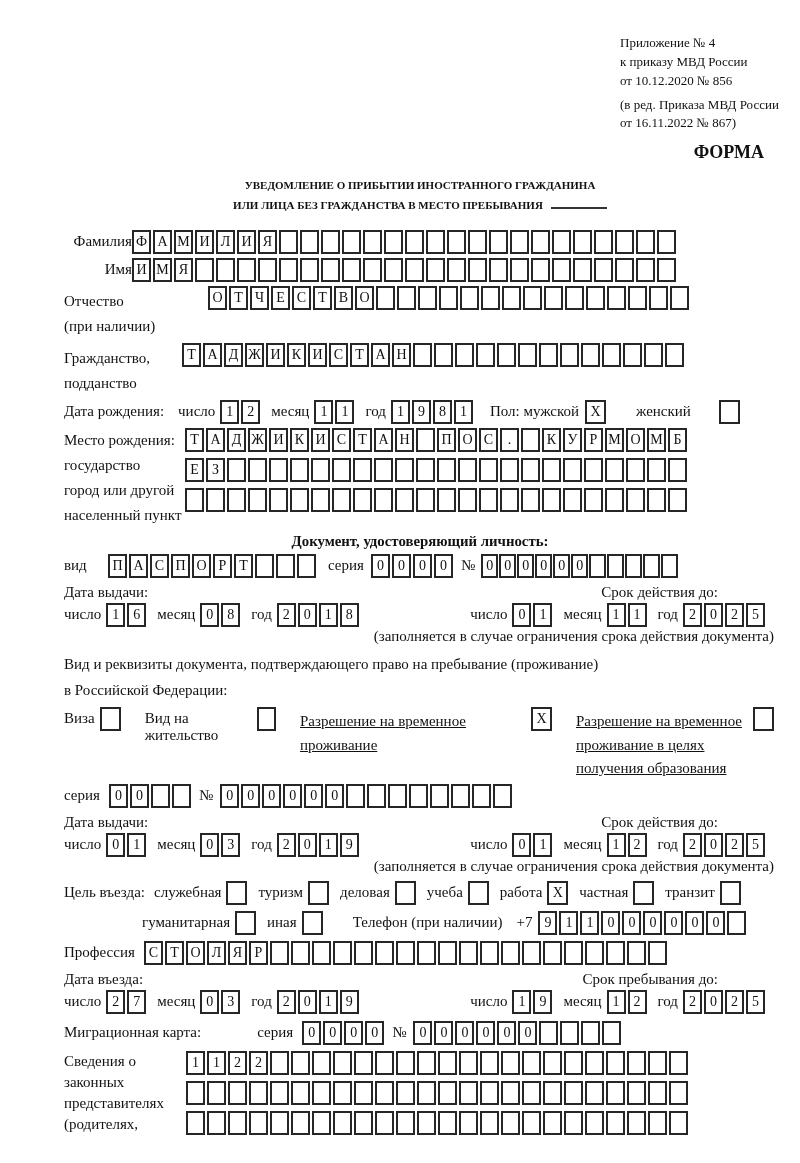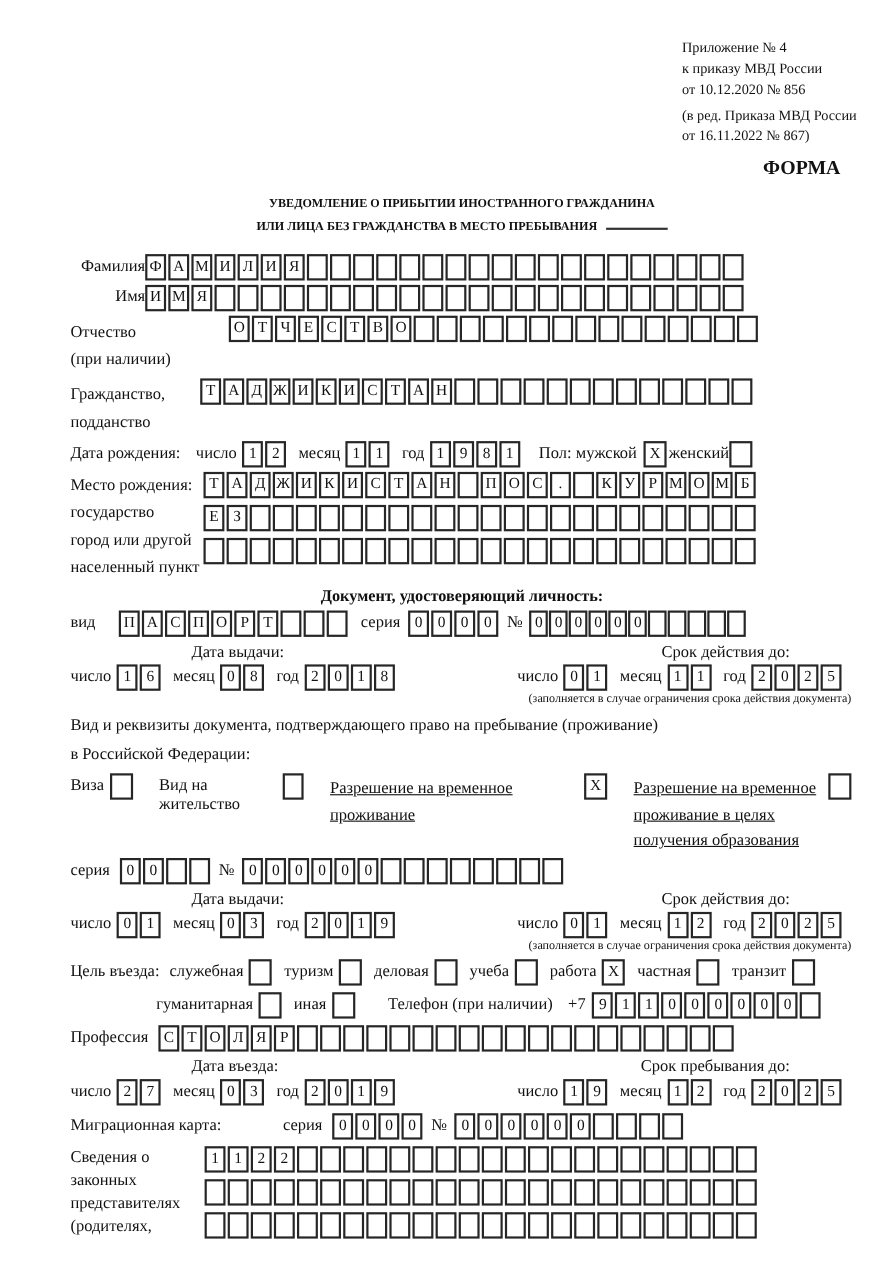--- a/index.html
+++ b/index.html
@@ -36,33 +36,33 @@
     display: inline-block; width: 19px; height: 24px; border: 2px solid #262626;
     margin-right: 2px; text-align: center; line-height: 20px; font-size: 14px;
     vertical-align: top; background: #fff;
   }
   .tight .cell { width: 17px; margin-right: 1px; }
   .box { width: 21px; }
 
   .t { padding-top: 3px; display: inline-block; }
   .chk { display: inline-flex; align-items: flex-start; }
   .chk .t { margin-right: 5px; }
-  .ml10 { margin-left: 10px; } .ml12 { margin-left: 0; } .ml14 { margin-left: 14px; }
+  .ml10 { margin-left: 10px; } .ml12 { margin-left: 28px; } .ml14 { margin-left: 14px; }
   .ml24 { margin-left: 22px; } .ml28 { margin-left: 28px; } .ml6 { margin-left: 6px; }
 
   .dg { display: inline-flex; align-items: flex-start; }
   .dg .t { margin-right: 5px; }
   .dg .cells { margin-right: 9px; }
   .dates { margin-top: 6px; }
   .dates-heads { display: flex; }
-  .dh1 { margin-left: 110px; }
+  .dh1 { }
   .dh2 { margin-left: auto; margin-right: 58px; }
   .dates-row { display: flex; margin-top: 2px; }
   .dg-right { margin-left: auto; }
-  .dnote { font-size: 11px; text-align: right; padding-right: 2px; margin-top: 1px; }
+  .dnote { font-size: 15px; text-align: right; padding-right: 2px; margin-top: 1px; }
 
   .doc-heading { text-align: center; font-weight: bold; margin-top: 5px; font-size: 14.8px; }
   .intro { margin-top: 7px; line-height: 1.7; }
 
   .vrow { display: flex; align-items: flex-start; margin-top: 4px; }
   .optc { line-height: 1.55; white-space: normal; margin-right: 8px; text-decoration: underline; }
   .optw2 { width: 226px; } .optw3 { width: 172px; }
 
   .purpose-row { display: flex; align-items: flex-start; margin-top: 6px; white-space: nowrap; }
   .purpose-row .chk { margin-left: 9px; }

